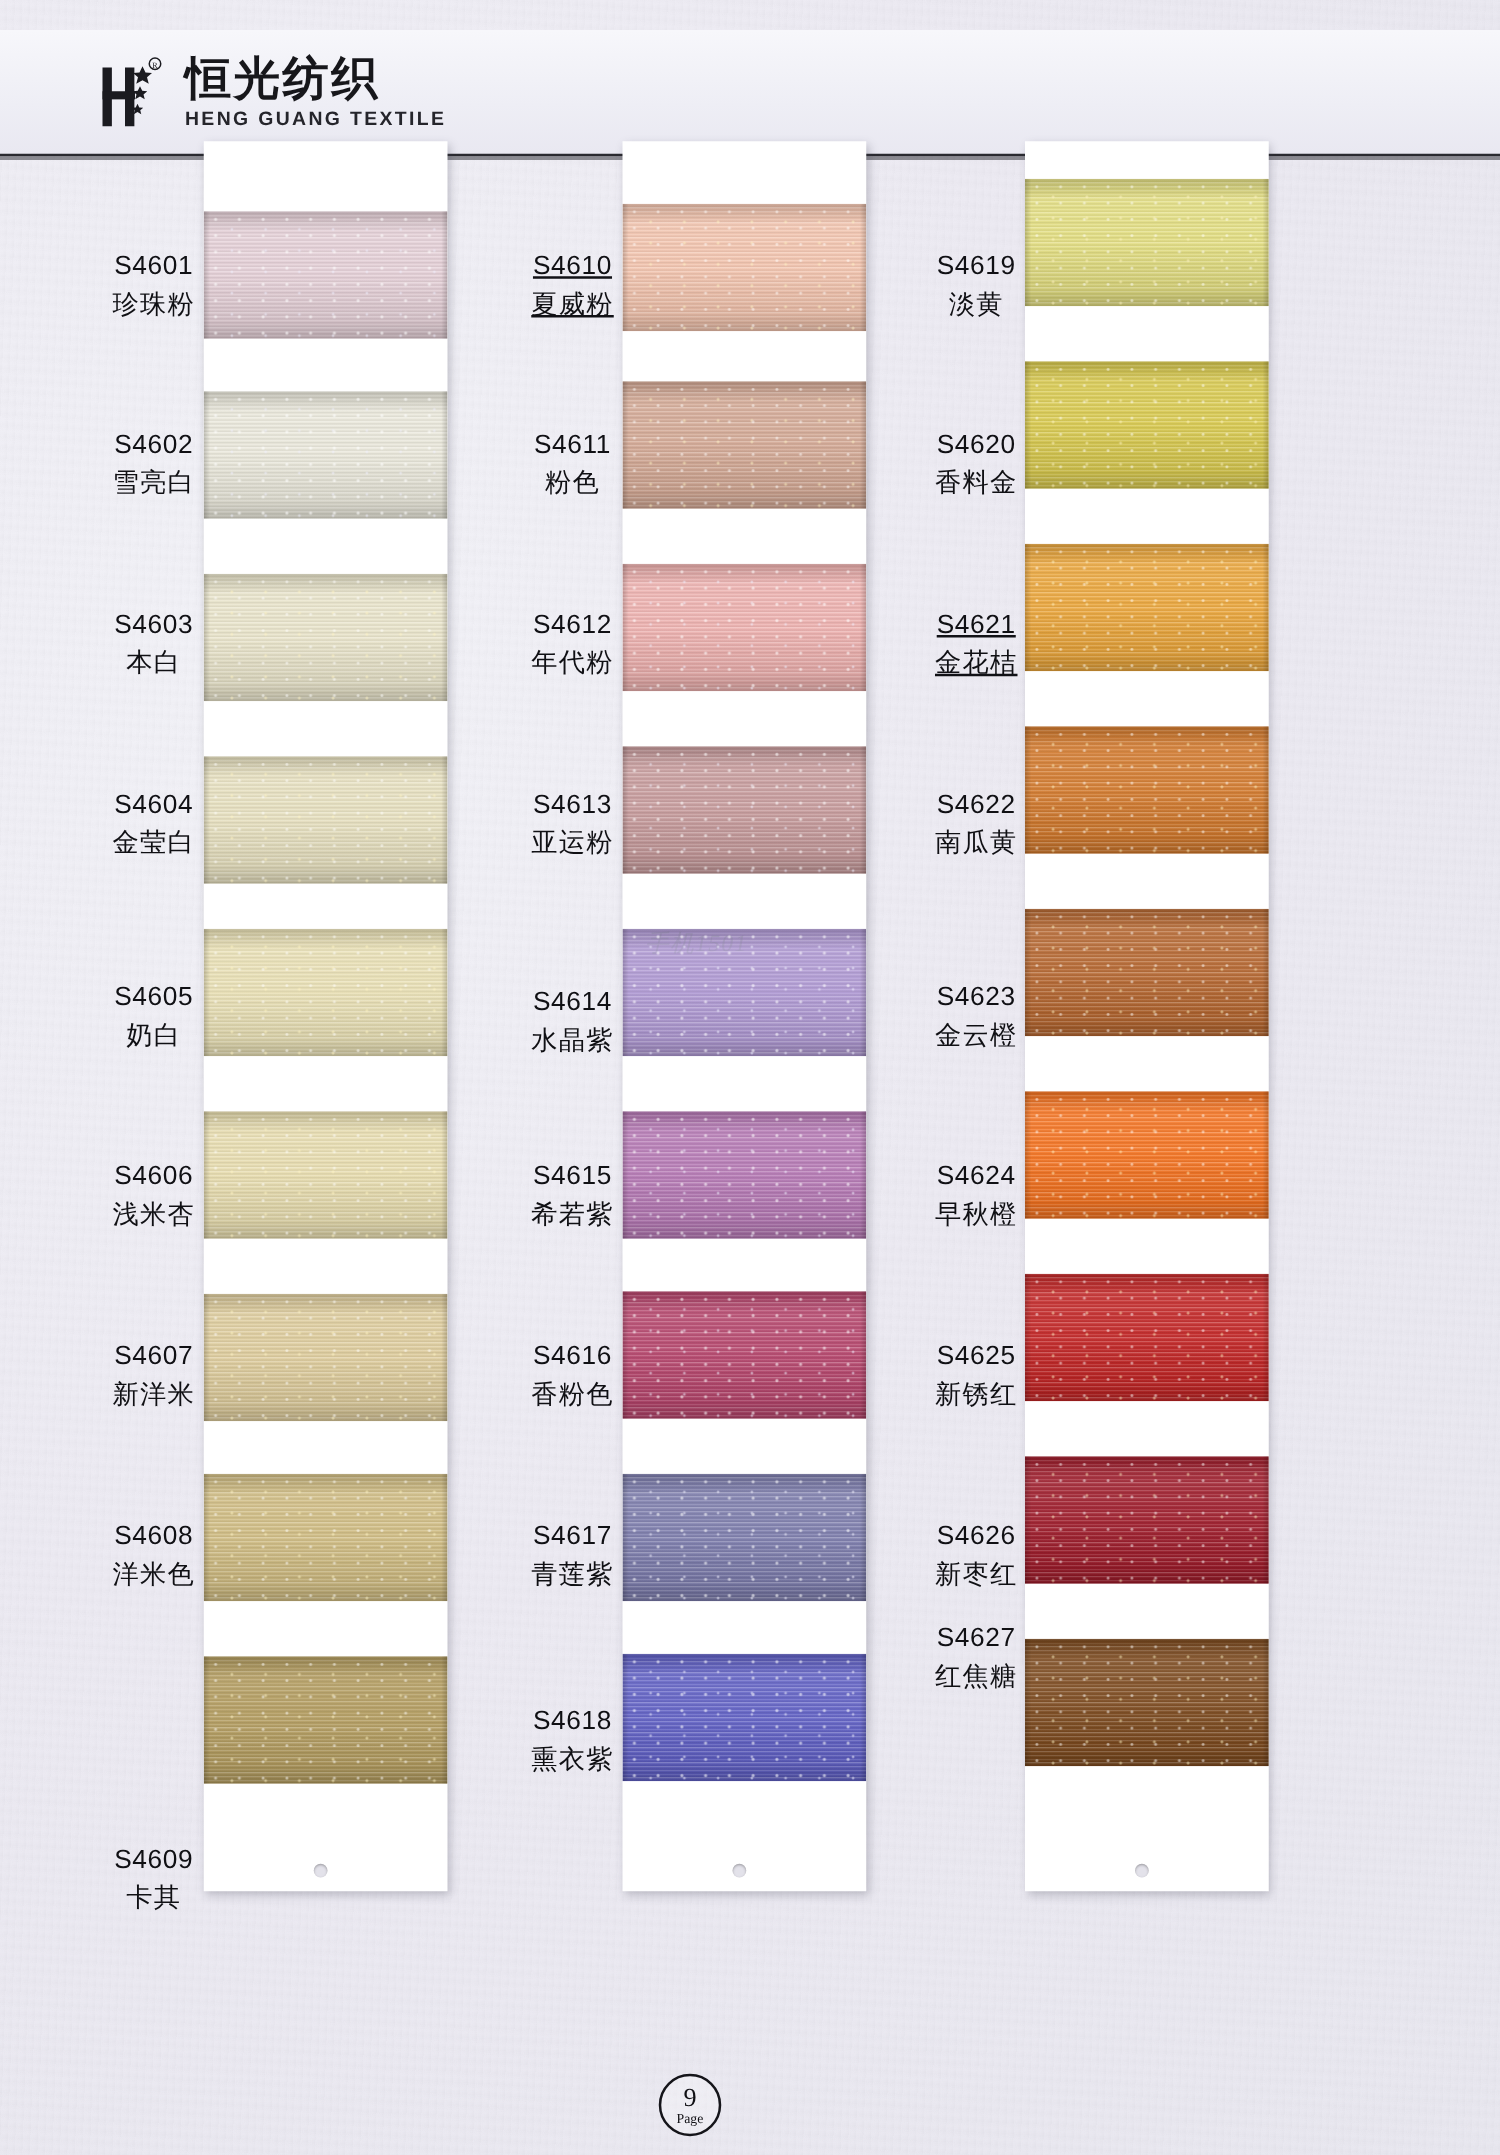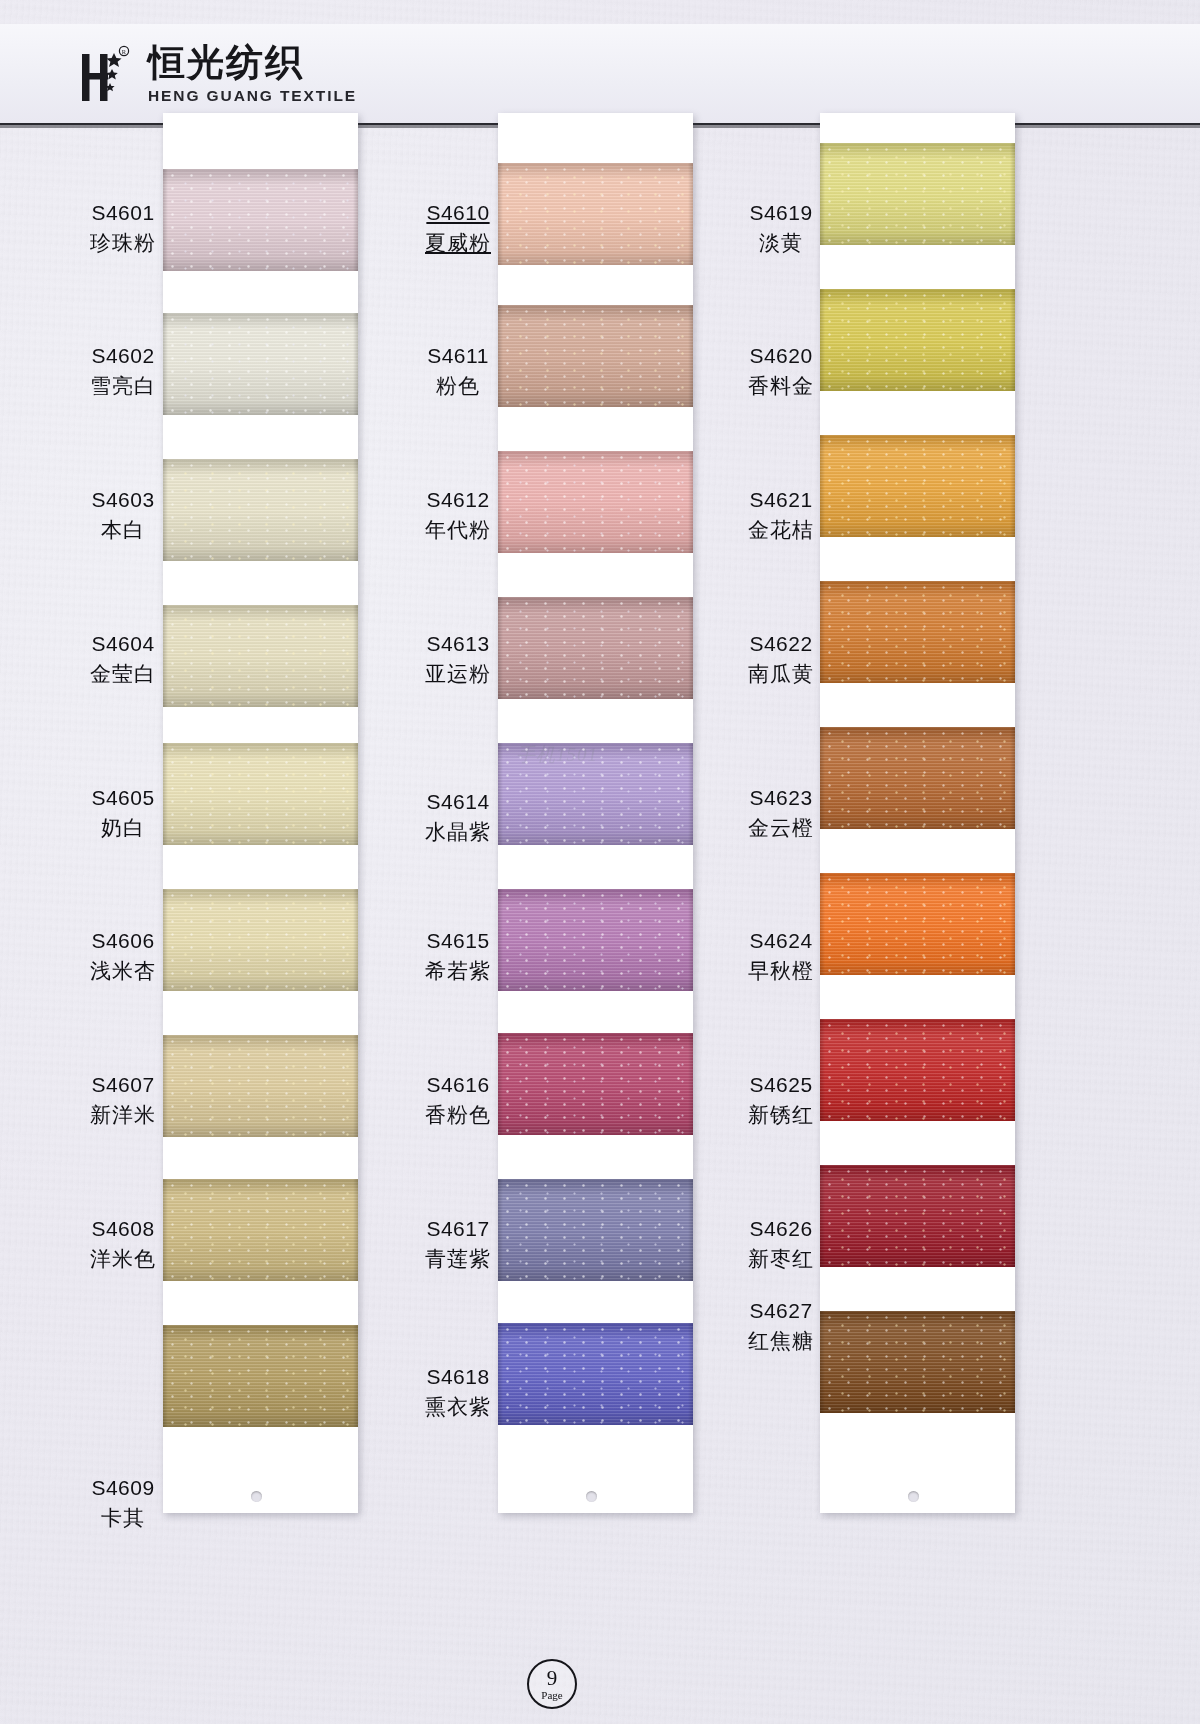--- a/index.html
+++ b/index.html
@@ -518,21 +518,21 @@
         <span class="name">熏衣紫</span>
       </div>
       <div class="label right" style="top: 200px;">
         <span class="code">S4619</span>
         <span class="name">淡黄</span>
       </div>
       <div class="label right" style="top: 343px;">
         <span class="code">S4620</span>
         <span class="name">香料金</span>
       </div>
-      <div class="label right" style="top: 487px;">
+      <div class="label right" style="top: 487px; text-decoration: underline;">
         <span class="code">S4621</span>
         <span class="name">金花桔</span>
       </div>
       <div class="label right" style="top: 631px;">
         <span class="code">S4622</span>
         <span class="name">南瓜黄</span>
       </div>
       <div class="label right" style="top: 785px;">
         <span class="code">S4623</span>
         <span class="name">金云橙</span>

